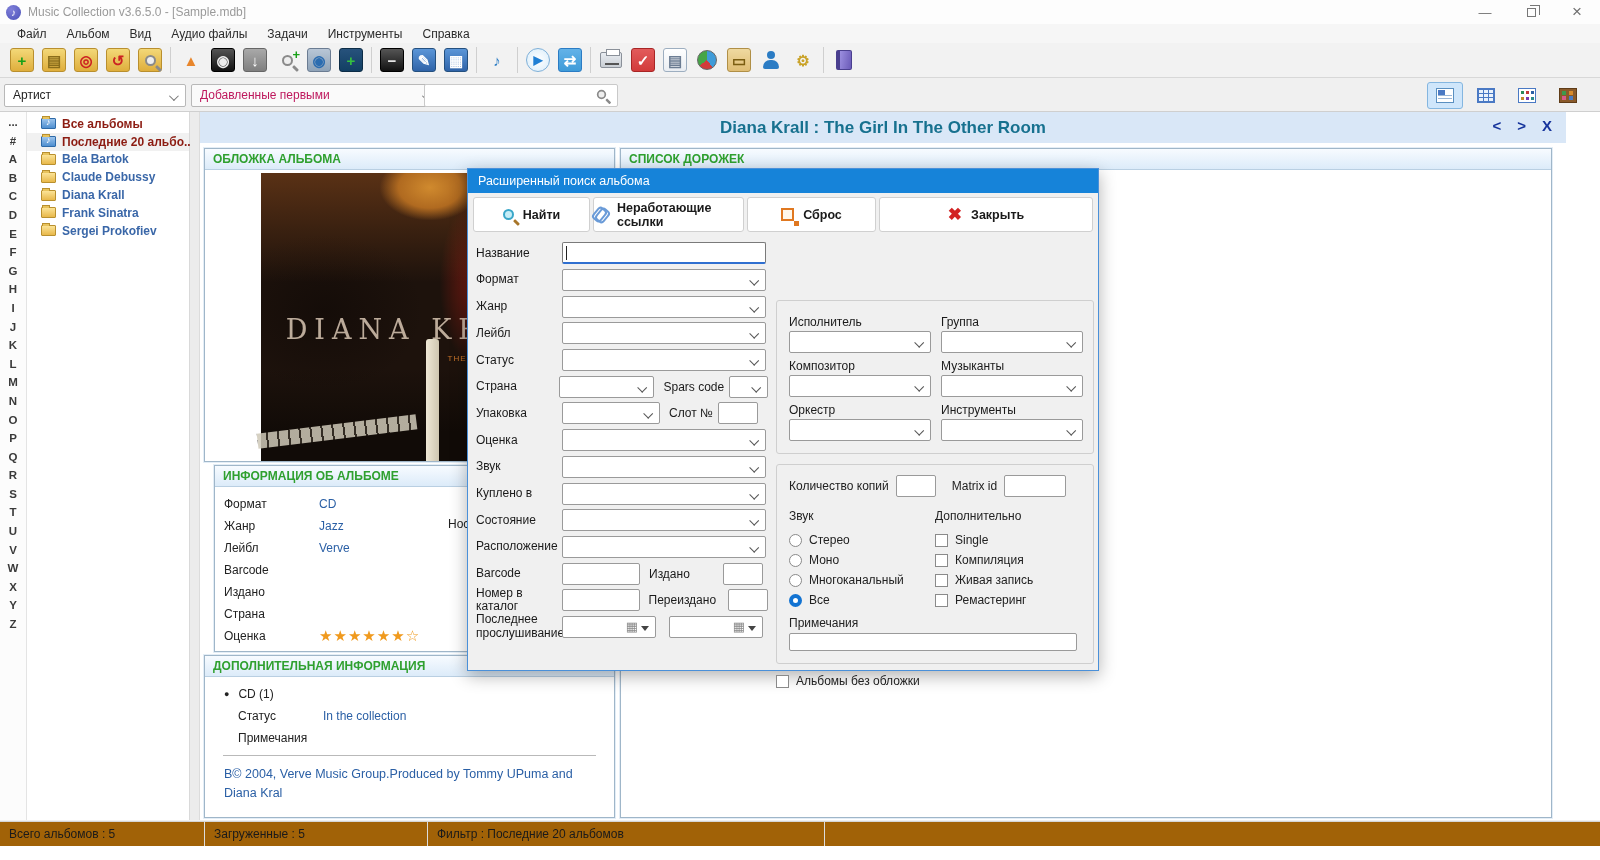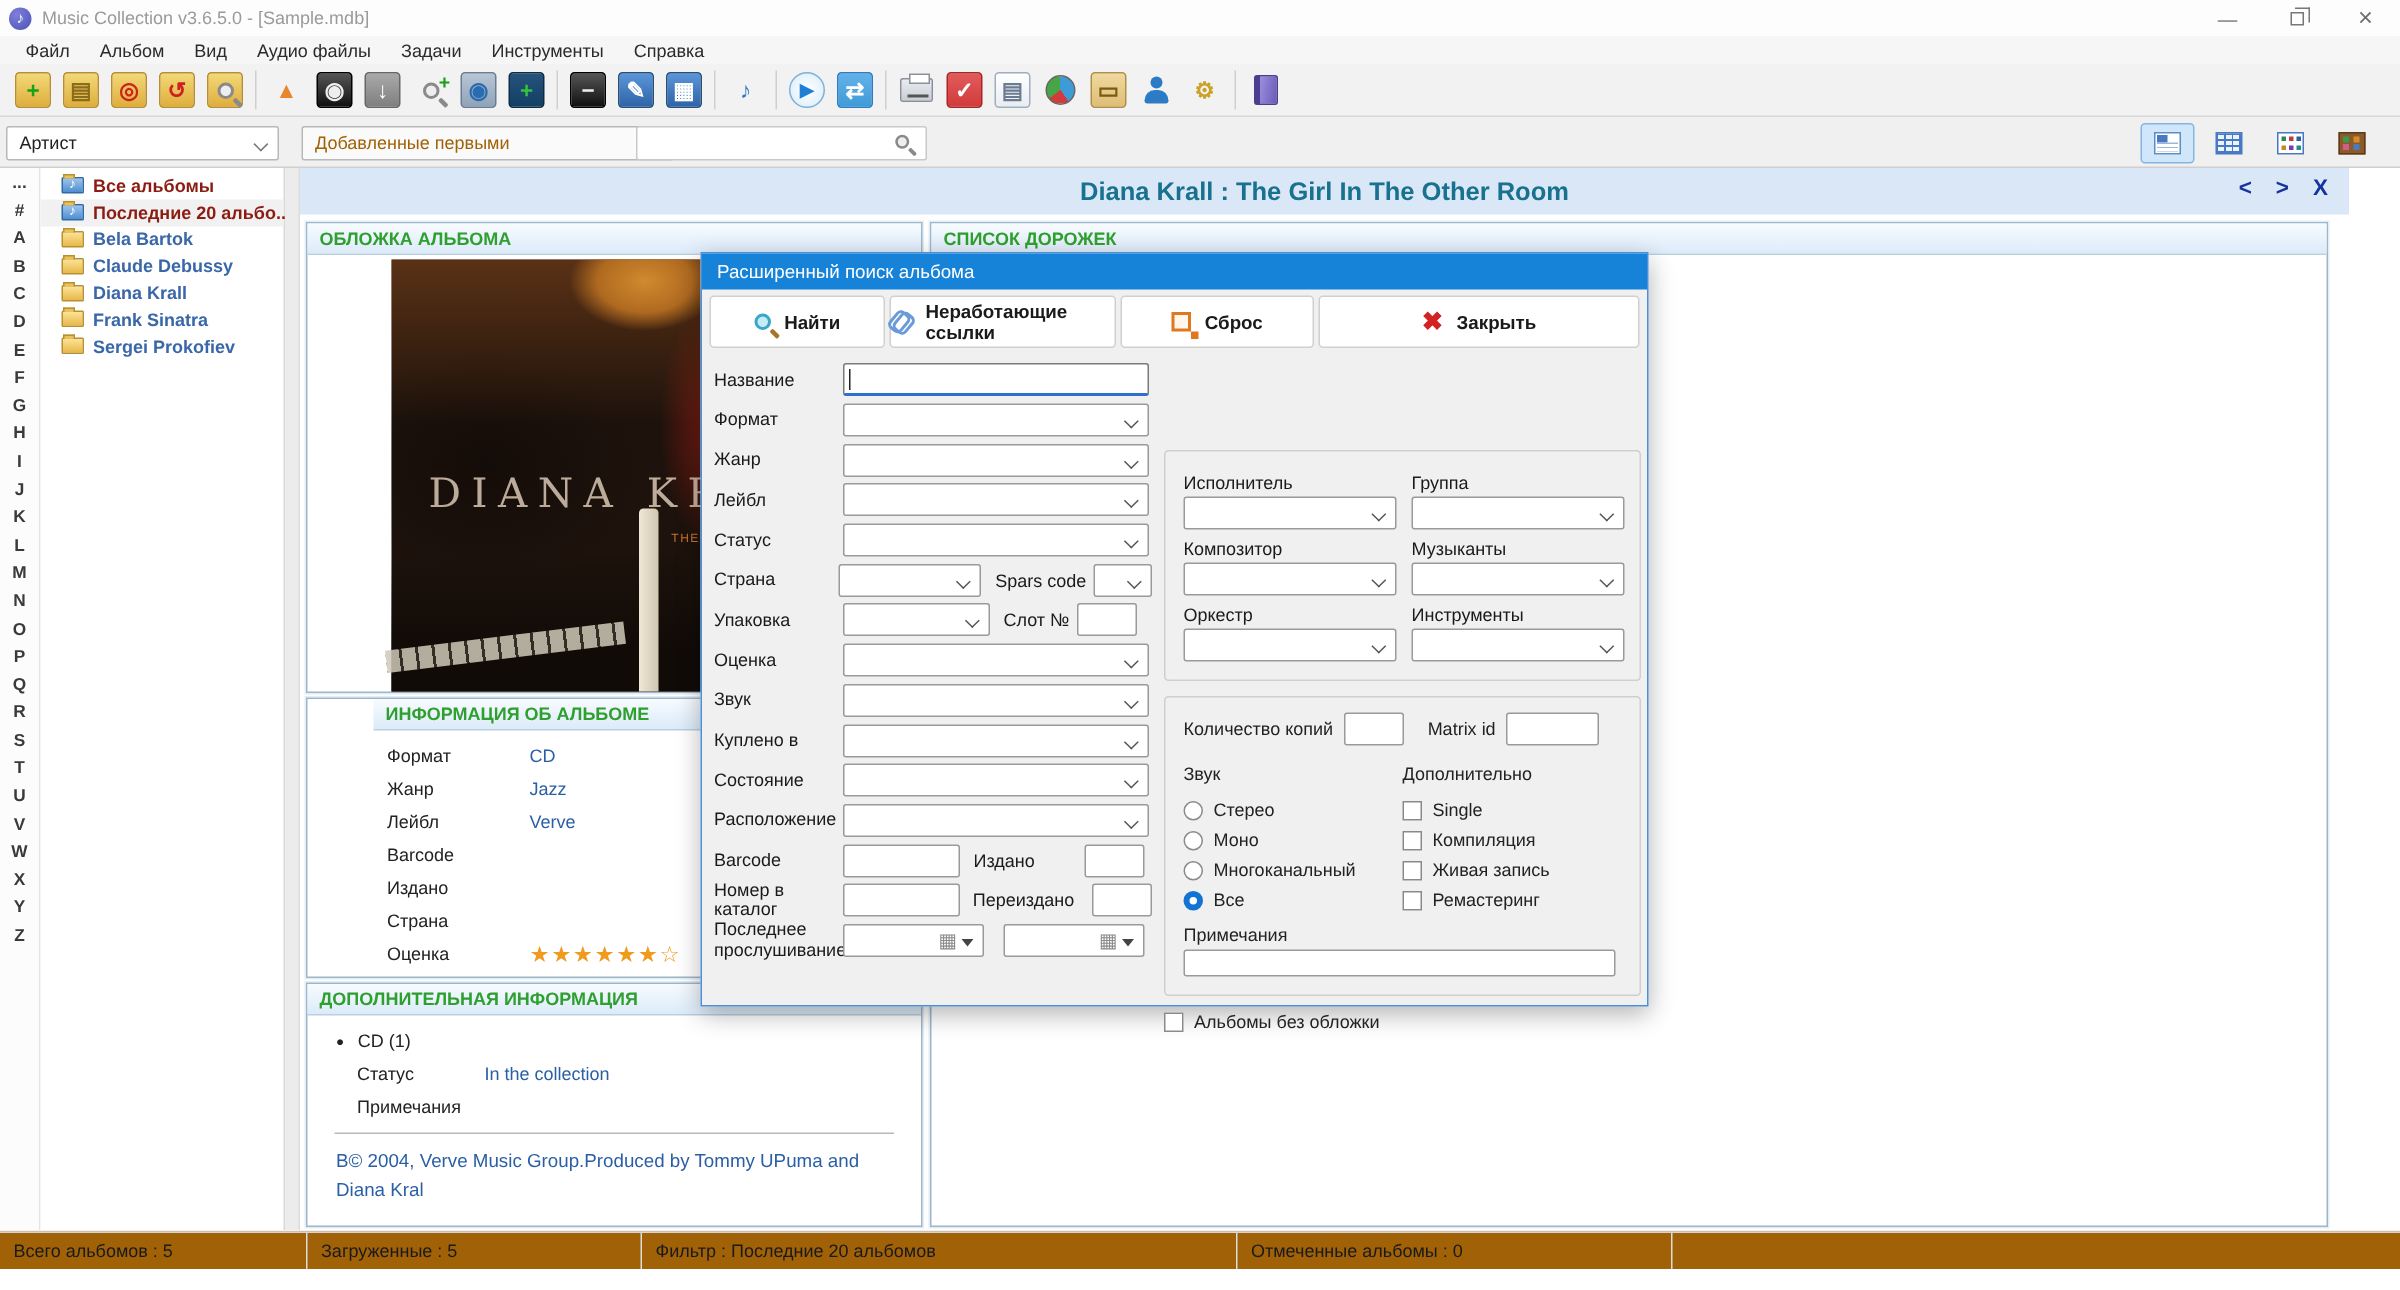--- a/index.html
+++ b/index.html
@@ -60,21 +60,21 @@
   .printer::after { content:""; position:absolute; left:4px; bottom:2px; width:14px; height:2px; background:#555; }
 
   
   .filterbar { position:absolute; left:0; top:79px; width:1600px; height:33px; background:#f0f0f0;
     border-bottom:1px solid #cfcfcf; display:flex; align-items:center; }
   .combo { position:relative; height:23px; background:#fff; border:1px solid #b8b8b8; border-radius:2px;
     display:flex; align-items:center; padding:0 38px 0 8px; color:#222; }
   .combo::after { content:""; position:absolute; right:9px; top:9px; width:6px; height:6px;
     border-right:1.4px solid #777; border-bottom:1.4px solid #777; transform:rotate(45deg) translateY(-2px); }
   .fb-cat { position:absolute; left:4px; width:182px; }
-  .fb-sort { position:absolute; left:201px; width:248px; background:#fafafa; color:#a16207; }
+  .fb-sort { position:absolute; left:191px; width:248px; background:#fafafa; color:#be185d; }
   .fb-search { position:absolute; left:424px; width:194px; height:23px; background:#fff; border:1px solid #c9c9c9; border-radius:2px; }
   .fb-search .mag { position:absolute; right:10px; top:4px; transform:scale(.85); }
   .views { position:absolute; right:14px; top:3px; display:flex; gap:5px; }
   .vbtn { width:36px; height:27px; border:1px solid transparent; border-radius:3px; display:flex; align-items:center; justify-content:center; }
   .vbtn.active { background:#cfe6fb; border-color:#84b6e0; }
   .v-doc { position:relative; width:18px; height:15px; background:#fff; border:1px solid #5a8fc0; }
   .v-doc::before { content:""; position:absolute; left:1px; top:1px; width:7px; height:5px; background:#4a79c4; }
   .v-doc::after { content:""; position:absolute; left:1px; bottom:1px; width:14px; height:6px;
     background:repeating-linear-gradient(#9ab6d8 0 1px, transparent 1px 3px); }
   .v-grid { width:18px; height:15px; border:1px solid #4a79c4; background:#eaf2fc;
@@ -106,21 +106,21 @@
   .main { position:absolute; left:200px; top:112px; width:1400px; height:708px; background:#fff; }
   .main-header { position:absolute; left:0; top:0; width:1366px; height:31px; background:#d9e7f7;
     display:flex; align-items:center; justify-content:center; }
   .main-title { color:#17718f; font-size:17px; font-weight:bold; }
   .nav { position:absolute; right:14px; top:5px; display:flex; gap:16px; color:#16349c; font-weight:bold; font-size:15px; }
   .panel { position:absolute; background:#fff; border:1px solid #9fb6c9; box-shadow:0 0 0 1px #e3edf6; }
   .sec-h { height:21px; background:linear-gradient(#f7fbff,#dcebf9); border-bottom:1px solid #b9cfe2;
     color:#2fa02f; font-weight:bold; font-size:12px; padding:3px 0 0 8px; }
   .p-cover { left:4px; top:36px; width:411px; height:314px; }
   .p-tracks { left:420px; top:36px; width:932px; height:670px; }
-  .p-info  { left:4px; top:353px; width:411px; height:187px;padding-left:44px; }
+  .p-info  { left:14px; top:353px; width:411px; height:187px; }
   .p-extra { left:4px; top:543px; width:411px; height:163px; }
 
   .coverart { position:absolute; left:56px; top:24px; width:352px; height:288px; background-color:#1d120c;
     background-image:
       radial-gradient(ellipse 70px 46px at 48% 5%, #d08a2e 0%, #b06a20 45%, rgba(120,60,20,0) 72%),
       linear-gradient(180deg, rgba(150,80,30,.5), rgba(40,20,10,0) 38%),
       radial-gradient(ellipse 55px 120px at 62% 38%, rgba(150,30,20,.85), rgba(80,15,10,0) 72%),
       radial-gradient(ellipse 55px 45px at 85% 20%, #c89a5c, rgba(140,90,40,0) 72%),
       radial-gradient(ellipse 72px 115px at 92% 48%, #b98a50, rgba(120,80,40,0) 75%),
       radial-gradient(ellipse 26px 21px at 80% 26%, #e3b68a, rgba(200,150,100,0) 82%),
@@ -684,17 +684,16 @@
           <span>Альбомы без обложки</span>
         </div>
       </div>
     </div>
   </div>
 
   <div class="statusbar">
     <div class="sseg s0">Всего альбомов : 5</div>
     <div class="sseg s1">Загруженные : 5</div>
     <div class="sseg s2">Фильтр : Последние 20 альбомов</div>
-    <div class="sseg s3">Отмеченные альбомы : 0</div>
     <div class="sseg" style="flex:1; border-right:none;"></div>
   </div>
   <div class="bottomstrip"></div>
 </div>
 
 </body></html>

